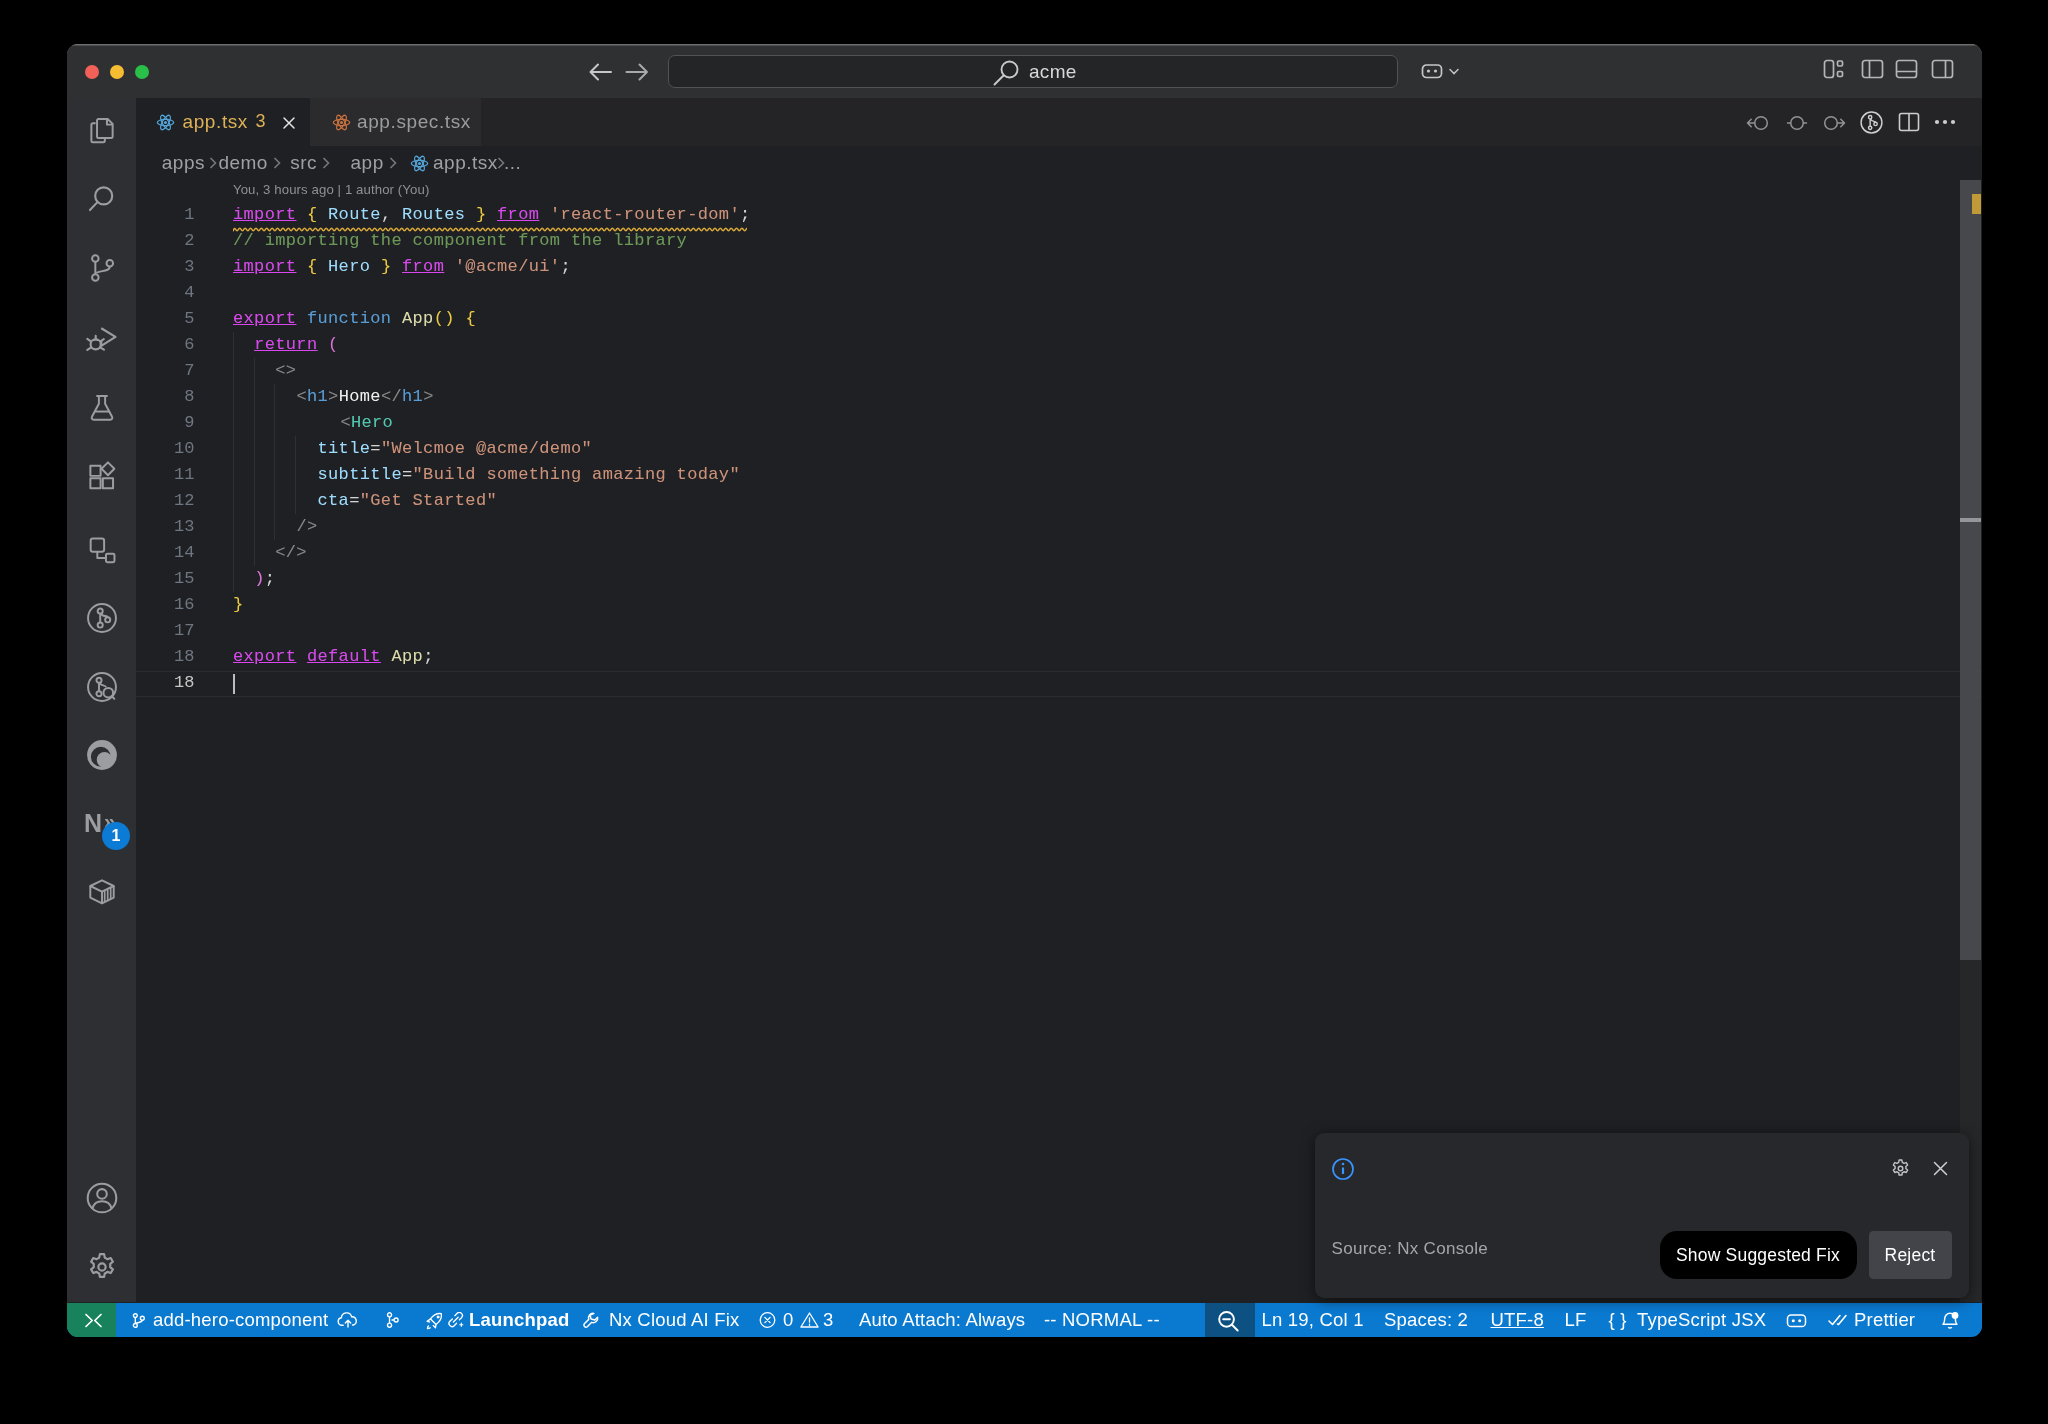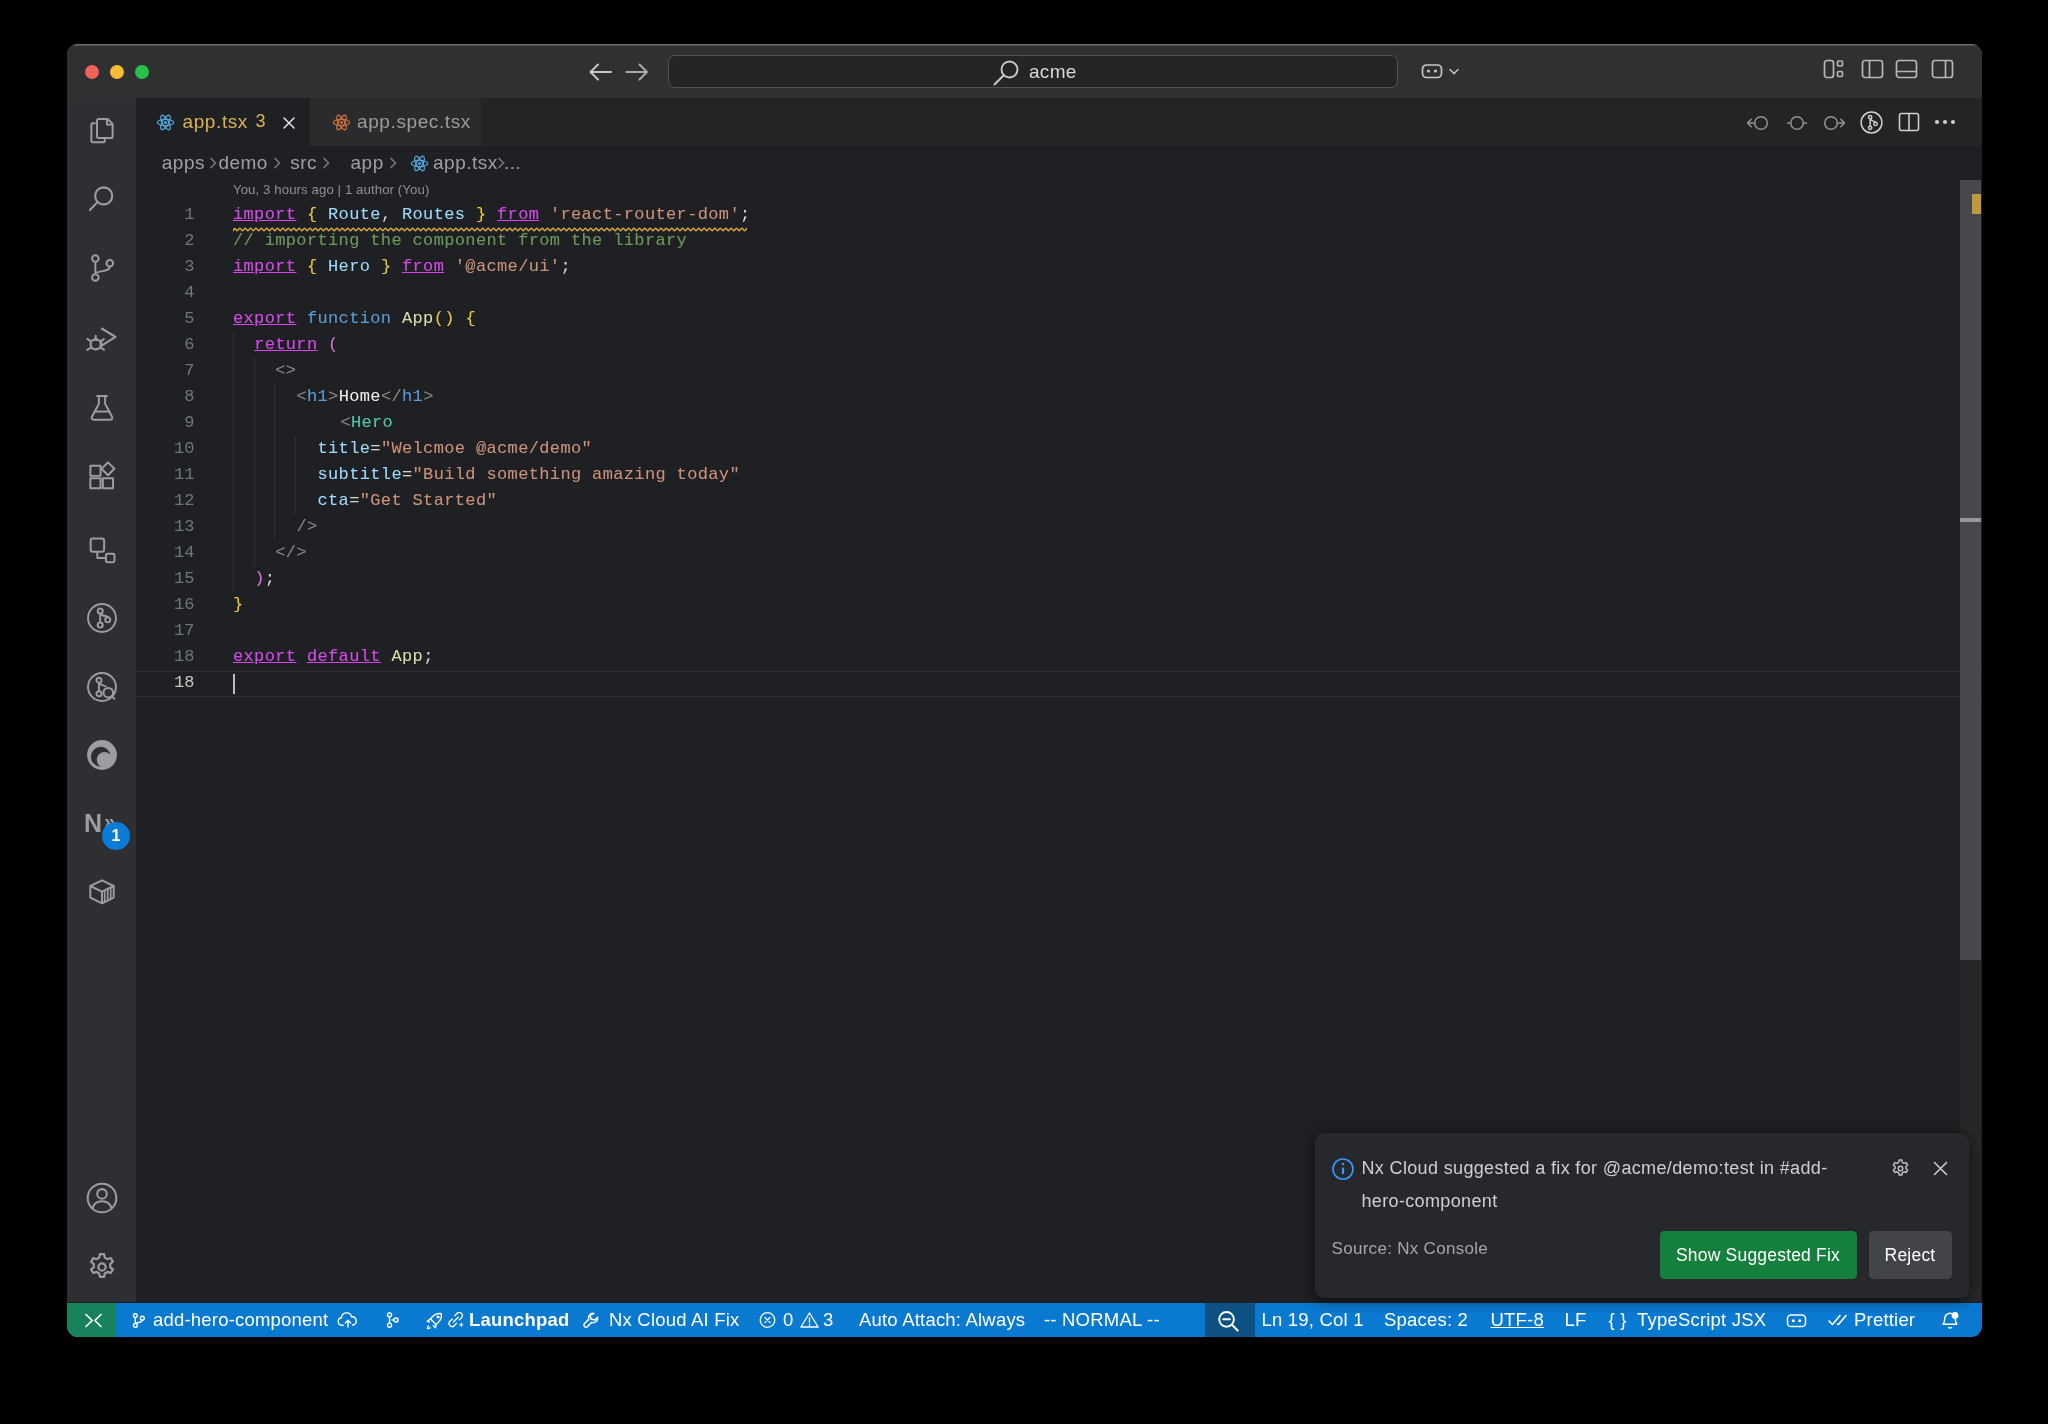--- a/index.html
+++ b/index.html
@@ -396,25 +396,24 @@
         <circle cx="14.3" cy="4.2" r="3.2" fill="#fff" stroke="none"></circle>
       </svg>
   </div>
 
   <div id="toast">
     <svg class="abs" style="left:16px; top:23.5px;" width="24" height="24" viewBox="0 0 24 24" fill="none" stroke="#3794ff" stroke-width="1.7">
         <circle cx="12" cy="12" r="10"></circle>
         <path d="M12 10.5 V17" stroke-width="2.2"></path>
         <circle cx="12" cy="7" r="1.3" fill="#3794ff" stroke="none"></circle>
       </svg>
-    <div class="abs" style="left:47px; top:19px; width:578px; line-height:33px; font-size:18px; letter-spacing:0.35px; color:#cfcfd2;">Nx Cloud suggested a fix for @acme/demo:test in #add-<br>hero-component</div>
     <svg class="abs" style="left:574px; top:24px;" width="23" height="23" viewBox="0 0 24 24" fill="none" stroke="#c2c2c4" stroke-width="1.5" stroke-linejoin="round">
         <path d="M10.55 3.2 h2.9 l0.45 2.4 a6.6 6.6 0 0 1 1.8 1.05 l2.3 -0.8 l1.45 2.5 l-1.85 1.6 a6.6 6.6 0 0 1 0 2.1 l1.85 1.6 l-1.45 2.5 l-2.3 -0.8 a6.6 6.6 0 0 1 -1.8 1.05 l-0.45 2.4 h-2.9 l-0.45 -2.4 a6.6 6.6 0 0 1 -1.8 -1.05 l-2.3 0.8 l-1.45 -2.5 l1.85 -1.6 a6.6 6.6 0 0 1 0 -2.1 l-1.85 -1.6 l1.45 -2.5 l2.3 0.8 a6.6 6.6 0 0 1 1.8 -1.05 Z"></path>
         <circle cx="12" cy="12" r="2.4"></circle>
       </svg>
     <svg class="abs" style="left:617px; top:27px;" width="17" height="17" viewBox="0 0 17 17" fill="none" stroke="#cfcfcf" stroke-width="1.5" stroke-linecap="round">
         <path d="M2.5 2.5 L14.5 14.5 M14.5 2.5 L2.5 14.5"></path>
       </svg>
     <div class="abs" style="left:17px; top:106px; font-size:17px; letter-spacing:0.3px; color:#a6a6a9;">Source: Nx Console</div>
-    <div class="btn" style="left:345px; top:98px; width:197px; background:#15803d;">Show Suggested Fix</div>
+    <div class="btn" style="left:345px; top:98px; width:197px; background:#000000;border-radius:17px;">Show Suggested Fix</div>
     <div class="btn" style="left:554px; top:98px; width:83px; background:#43444a;">Reject</div>
   </div>
 </div>
 
 </body></html>

